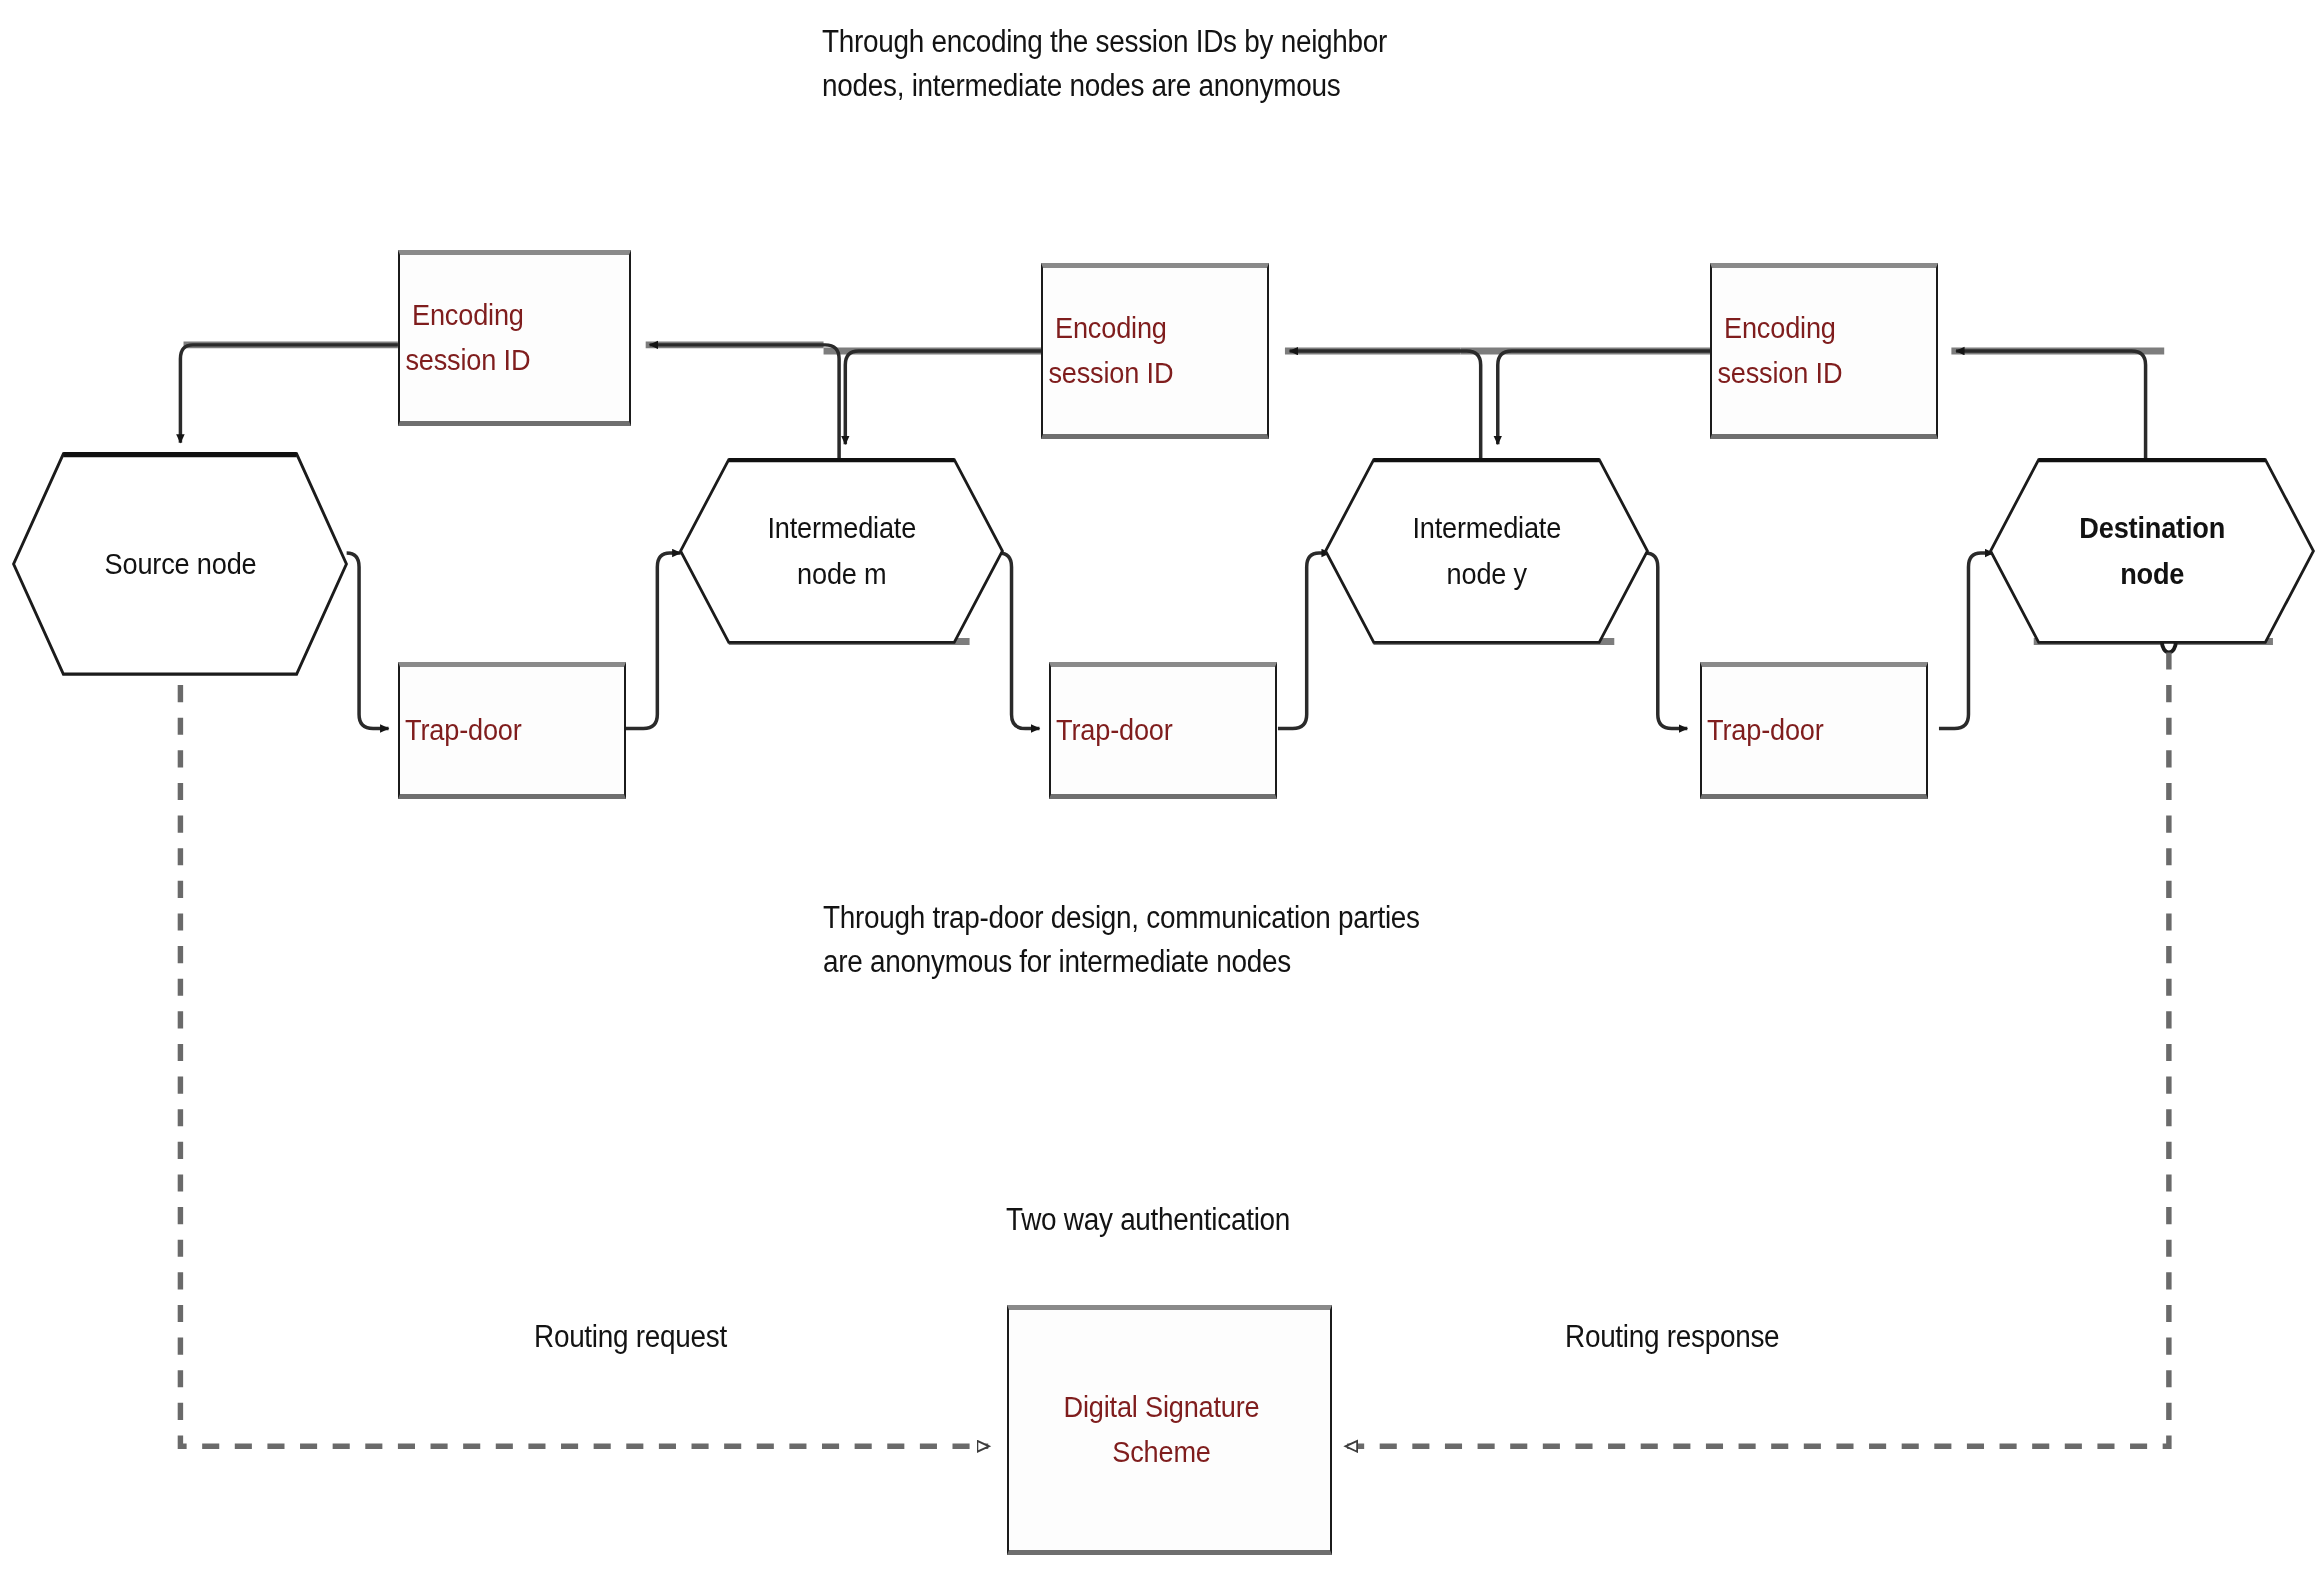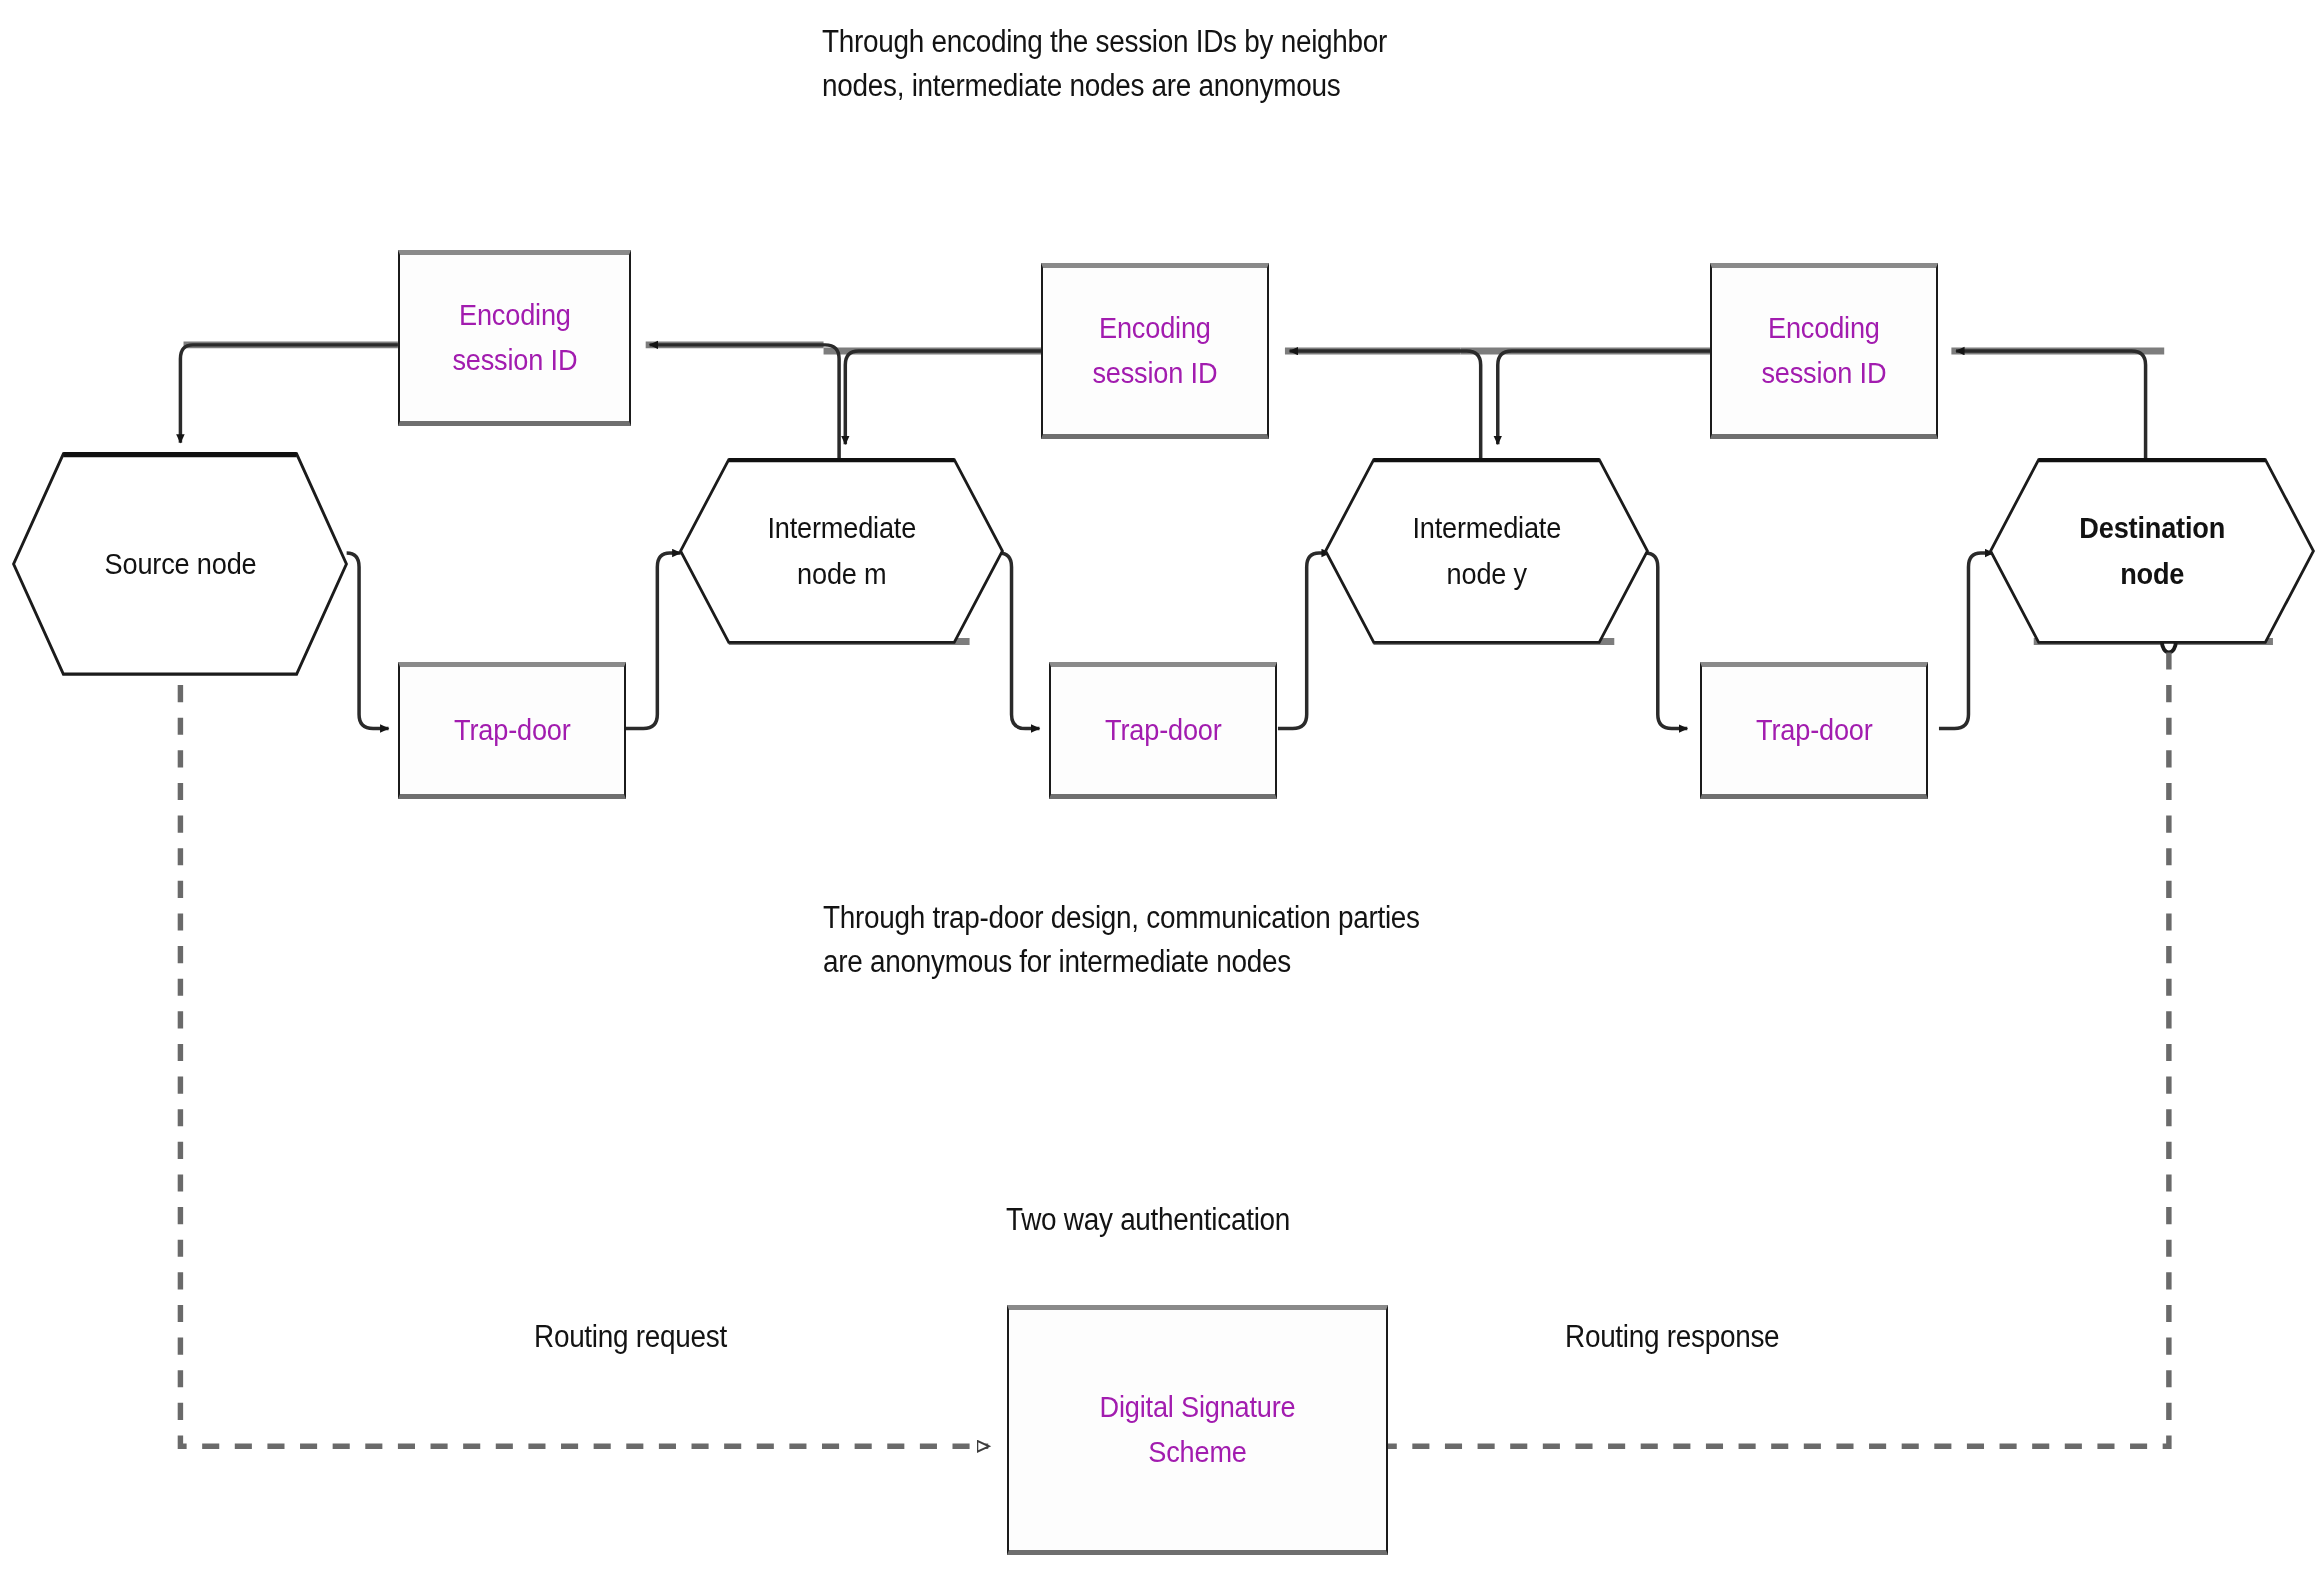--- a/index.html
+++ b/index.html
@@ -39,26 +39,25 @@
   
   .box{
     position:absolute;
     background:#fdfdfd;
     border:2.3px solid #1b1b1b;
     border-top:5.4px solid #8a8a8a;
     border-bottom:5.4px solid #6f6f6f;
     box-sizing:border-box;
     display:flex;
     align-items:center;
-    justify-content:center;
     text-align:center;
     font-size:29.5px;
     line-height:1.52;
     letter-spacing:-0.2px;
-    color:#a21caf;
+    color:#7f1d1d;
   }
   .box .txt{transform:scaleX(0.92);display:block;}
 
   
   .hex{
     position:absolute;
     display:flex;align-items:center;justify-content:center;
     text-align:center;
     font-size:29.5px;line-height:1.55;letter-spacing:-0.2px;
     color:#121212;
@@ -159,21 +158,21 @@
   </div>
 
   <div class="box" style="left:1049px;top:662px;width:228px;height:137px;">
     <span class="txt">Trap-door</span>
   </div>
 
   <div class="box" style="left:1700px;top:662px;width:228px;height:137px;">
     <span class="txt">Trap-door</span>
   </div>
 
-  <div class="box" style="left:1007px;top:1305px;width:381px;height:250px;">
+  <div class="box" style="left:1007px;top:1305px;width:325px;height:250px;padding-left:46px;">
     <span class="txt">Digital Signature<br>Scheme</span>
   </div>
 
   <div class="hex" style="left:12.4px;top:452px;width:336px;height:224px;">
     <svg class="hexsvg" viewBox="0 0 432 240" preserveAspectRatio="none">
       <polygon points="66,2 366,2 430,120 366,238 66,238 2,120" fill="#ffffff" stroke="#1b1b1b" stroke-width="3.6"></polygon>
       <path d="M66,2 L366,2" stroke="#101010" stroke-width="7" fill="none"></path>
     </svg>
     <span class="txt">Source node</span>
   </div>

